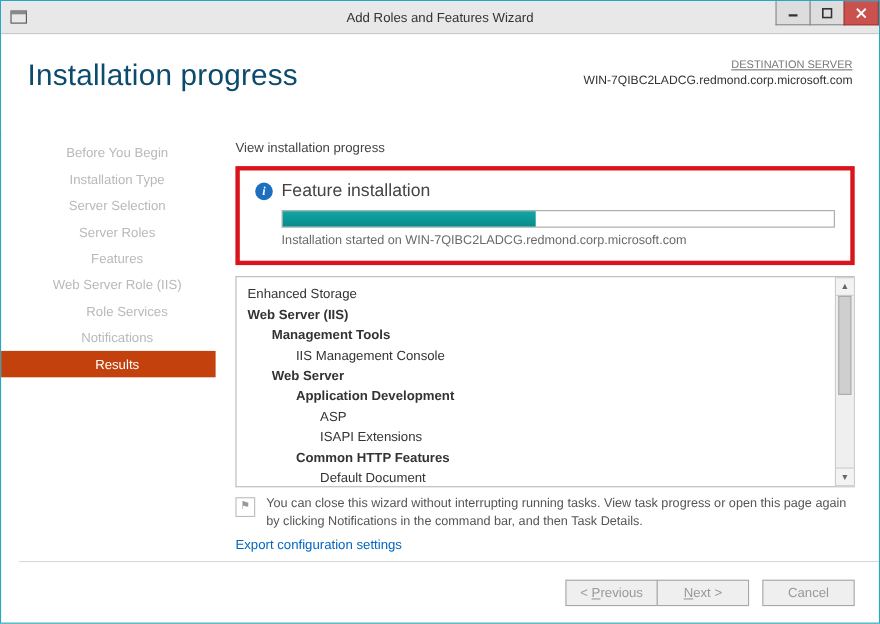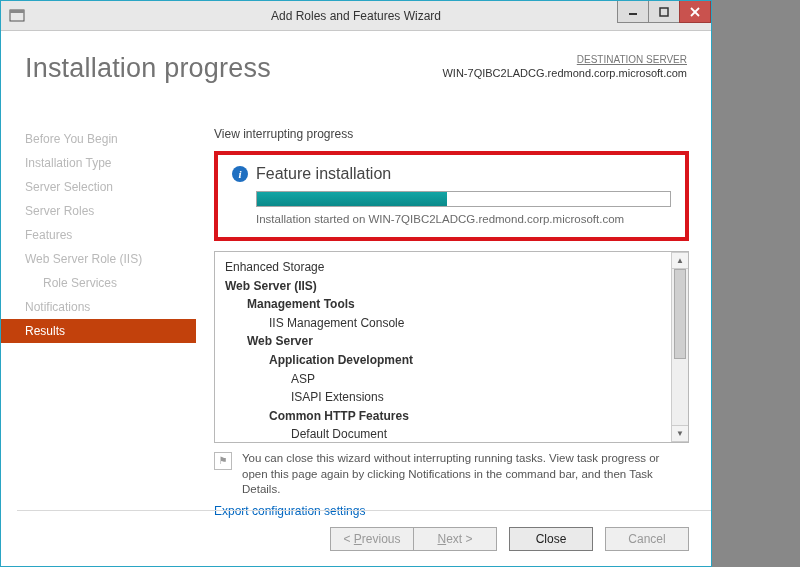--- a/index.html
+++ b/index.html
@@ -1,39 +1,39 @@
 <!DOCTYPE html>
 <html><head>
 <meta charset="utf-8">
 <style>
   * { box-sizing: border-box; margin: 0; padding: 0; font-family: "Segoe UI", sans-serif; }
   body { background: #888; width: 800px; height: 567px; overflow: hidden; }
 
-  .window { width: 712px; height: 567px; background: #fff; border: 1px solid #2aa5c4; position: relative; }
+  .window { width: 800px; height: 567px; background: #fff; border: 1px solid #2aa5c4; position: relative; }
 
   
   .titlebar { height: 30px; background: #e8e8e8; border-bottom: 1px solid #c8c8c8; display: flex; align-items: center; position: relative; }
   .titlebar .app-icon { width: 16px; height: 16px; margin-left: 8px; }
   .titlebar .title { position: absolute; left: 0; right: 0; text-align: center; font-size: 12px; color: #333; pointer-events: none; }
   .titlebar .win-controls { position: absolute; right: 0; top: 0; display: flex; }
   .titlebar .win-btn { width: 32px; height: 22px; border: 1px solid #888; border-top: none; background: #ddd; display: flex; align-items: center; justify-content: center; font-size: 10px; margin-left: -1px; }
   .titlebar .win-btn.close { background: #c9524e; color: #fff; border-color: #a03b38; }
 
   
   .header { height: 88px; padding: 22px 24px 0 24px; display: flex; justify-content: space-between; align-items: flex-start; background: #fff; }
-  .header h1 { font-weight: 300; font-size: 27px; color: #737373; letter-spacing: .2px; }
+  .header h1 { font-weight: 300; font-size: 27px; color: #0c4a6e; letter-spacing: .2px; }
   .header .dest { text-align: right; font-size: 10px; color: #555; line-height: 1.3; }
   .header .dest .lbl { color: #777; font-size: 10px; text-decoration: underline; }
   .header .dest .host { font-size: 11px; color: #333; }
 
   
   .body { display: flex; height: 388px; }
 
   
-  .nav { width: 195px; padding-top: 8px; font-size: 12px; }
+  .nav { width: 195px; padding-top: 8px; font-size: 12px; text-align: center; }
   .nav .item { padding: 5px 8px 5px 24px; color: #b9b9b9; cursor: default; }
   .nav .item.sub { padding-left: 42px; }
   .nav .item.active { background: #c2410c; color: #fff; }
 
   
   .main { flex: 1; padding: 8px 22px 0 18px; font-size: 12px; color: #333; }
   .view-label { color: #444; margin-bottom: 10px; font-size: 12px; }
 
   
   .highlight { border: 4px solid #d9141a; padding: 10px 14px 12px 14px; margin-bottom: 10px; }
@@ -120,21 +120,21 @@
         <div class="item">Server Selection</div>
         <div class="item">Server Roles</div>
         <div class="item">Features</div>
         <div class="item">Web Server Role (IIS)</div>
         <div class="item sub">Role Services</div>
         <div class="item">Notifications</div>
         <div class="item active">Results</div>
       </div>
 
     <div class="main">
-      <div class="view-label">View interrupting progress</div>
+      <div class="view-label">View installation progress</div>
 
       <div class="highlight">
         <div class="stat-row">
           <span class="info-icon">i</span>
           <span class="stat-text">Feature installation</span>
         </div>
         <div class="progress">
           <div class="bar" id="progress-bar-fill" style="width: 46%;"></div>
         </div>
         <div class="stat-sub">Installation started on WIN-7QIBC2LADCG.redmond.corp.microsoft.com</div>
@@ -172,17 +172,16 @@
 
   <div class="footer">
     <div class="btn-strip">
       <div class="btn">
           <span>&lt; <span class="u">P</span>revious</span>
         </div>
       <div class="btn">
           <span><span class="u">N</span>ext &gt;</span>
         </div>
     </div>
-    <div class="btn enabled detached">Close</div>
     <div class="btn detached">Cancel</div>
   </div>
 
 </div>
 
 </body></html>

